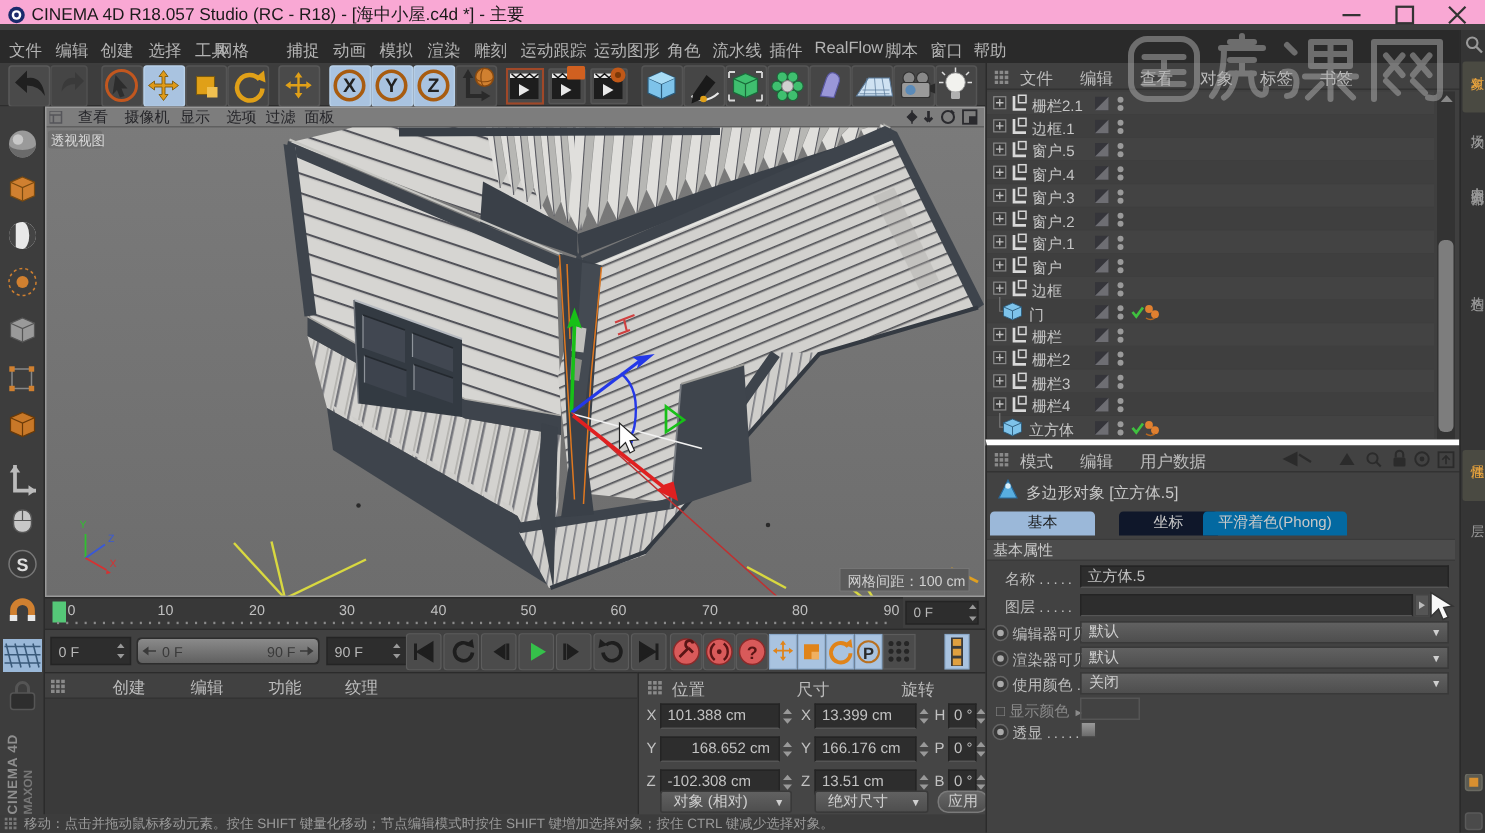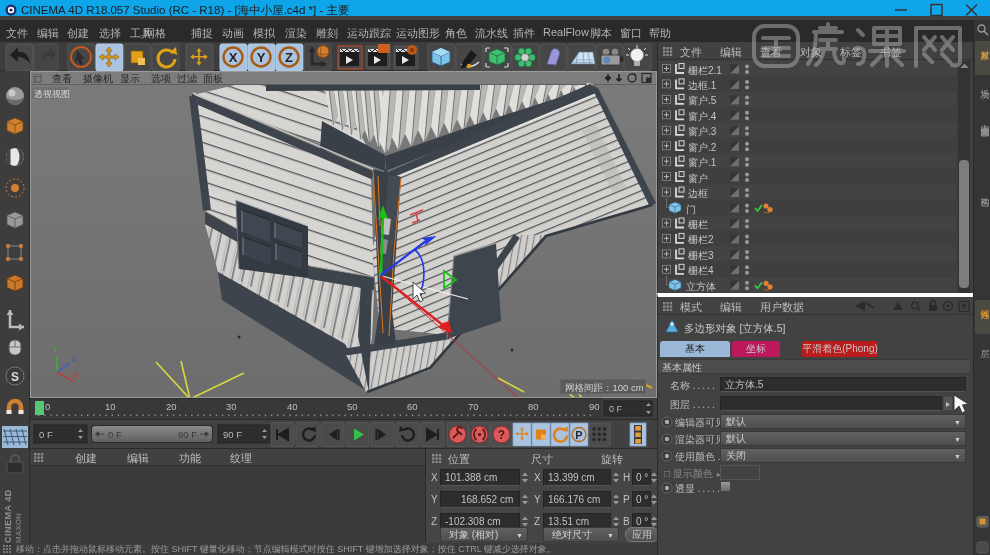--- a/index.html
+++ b/index.html
@@ -1,17 +1,17 @@
 <!DOCTYPE html>
 <html><head><meta charset="utf-8"><style>
 *{margin:0;padding:0;box-sizing:border-box}
 html,body{width:990px;height:555px;overflow:hidden;background:#404040;font-family:"Liberation Sans",sans-serif}
 #app{position:absolute;left:0;top:0;width:990px;height:555px}
 .abs{position:absolute}
-#titlebar{left:0;top:0;width:990px;height:16px;background:#0ea5e9;color:#1a1a1a;font-size:11.5px;line-height:20px}
+#titlebar{left:0;top:0;width:990px;height:16px;background:#f9a8d4;color:#1a1a1a;font-size:11.5px;line-height:20px}
 #titlebar .t{position:absolute;left:21px;top:0}
 #menubar{left:0;top:20px;width:990px;height:22px;background:#2a2a2a;color:#b4b4b4;font-size:11px}
 #menubar span{position:absolute;top:6px;white-space:nowrap}
 #toolbar{left:0;top:42px;width:657px;height:29px;background:#3d3d3d;border-bottom:1px solid #2e2e2e}
 #leftbar{left:0;top:71px;width:30px;height:472px;background:#3d3d3d;border-right:1px solid #2b2b2b}
 #viewport{left:30px;top:71px;width:627px;height:327px}
 #ruler{left:30px;top:398px;width:627px;height:21px;background:#383838}
 #transport{left:30px;top:419px;width:627px;height:29px;background:#414141;border-top:1px solid #2b2b2b}
 #matman{left:30px;top:448px;width:395px;height:95px;background:#3a3a3a;border-top:1px solid #2b2b2b}
 #coords{left:425px;top:448px;width:233px;height:95px;background:#454545;border-top:1px solid #2b2b2b;border-left:1px solid #2b2b2b}
@@ -935,22 +935,22 @@
           <path d="M111 10.5 v-5 m-2.5 2 l2.5 -2.5 2.5 2.5" stroke="#2b2b2b" stroke-width="1.1" fill="none"></path>
         </svg>
       </div>
       <svg class="abs" style="left:6px;top:22px" width="16" height="16">
         <path d="M8 1 L14 13 L2 13 z" fill="#58aee0" stroke="#2a6a9a" stroke-width="0.8"></path>
         <circle cx="8" cy="5" r="1.8" fill="#d8eef8"></circle>
       </svg>
       <div class="abs" style="left:26px;top:25px;font-size:10.5px;color:#cscsc"></div>
       <div class="abs" style="left:26px;top:25px;font-size:10.5px;color:#c8c8c8">多边形对象 [立方体.5]</div>
       <div class="tab" style="left:2px;width:70px;background:#9bb8d9;color:#1a1a1a">基本</div>
-      <div class="tab" style="left:74px;width:48px;background:#be185d;color:#c8c8c8">坐标</div>
-      <div class="tab" style="left:144px;width:76px;background:#b91c1c;color:#c8c8c8">平滑着色(Phong)</div>
+      <div class="tab" style="left:88px;width:66px;background:#0f172a;color:#c8c8c8">坐标</div>
+      <div class="tab" style="left:144px;width:96px;background:#0369a1;color:#c8c8c8">平滑着色(Phong)</div>
       <style>#attrman .tab{top:44px}</style>
       <div class="abs" style="left:0;top:62px;width:312px;height:15px;background:#4c4c4c;border-top:1px solid #3a3a3a;border-bottom:1px solid #3a3a3a;color:#c8c8c8;font-size:10px;line-height:15px;padding-left:4px">基本属性</div>
       <div class="abs" style="left:12px;top:82px;font-size:10px;color:#bdbdbd">名称 <span style="letter-spacing:2px">.....</span></div>
       <div class="abs field" style="left:62px;top:80px;width:246px;height:15px;line-height:14px;padding-left:4px">立方体.5</div>
       <div class="abs" style="left:12px;top:101px;font-size:10px;color:#bdbdbd">图层 <span style="letter-spacing:2px">.....</span></div>
       <div class="abs field" style="left:62px;top:99px;width:222px;height:15px"></div>
       <div class="abs" style="left:285px;top:99px;width:10px;height:15px;background:#555;border:1px solid #444"><svg width="8" height="13">
           <path d="M2 4 l4 2.5 -4 2.5 z" fill="#bbb"></path>
         </svg></div>
       <svg class="abs" style="left:292px;top:97px" width="20" height="22">

